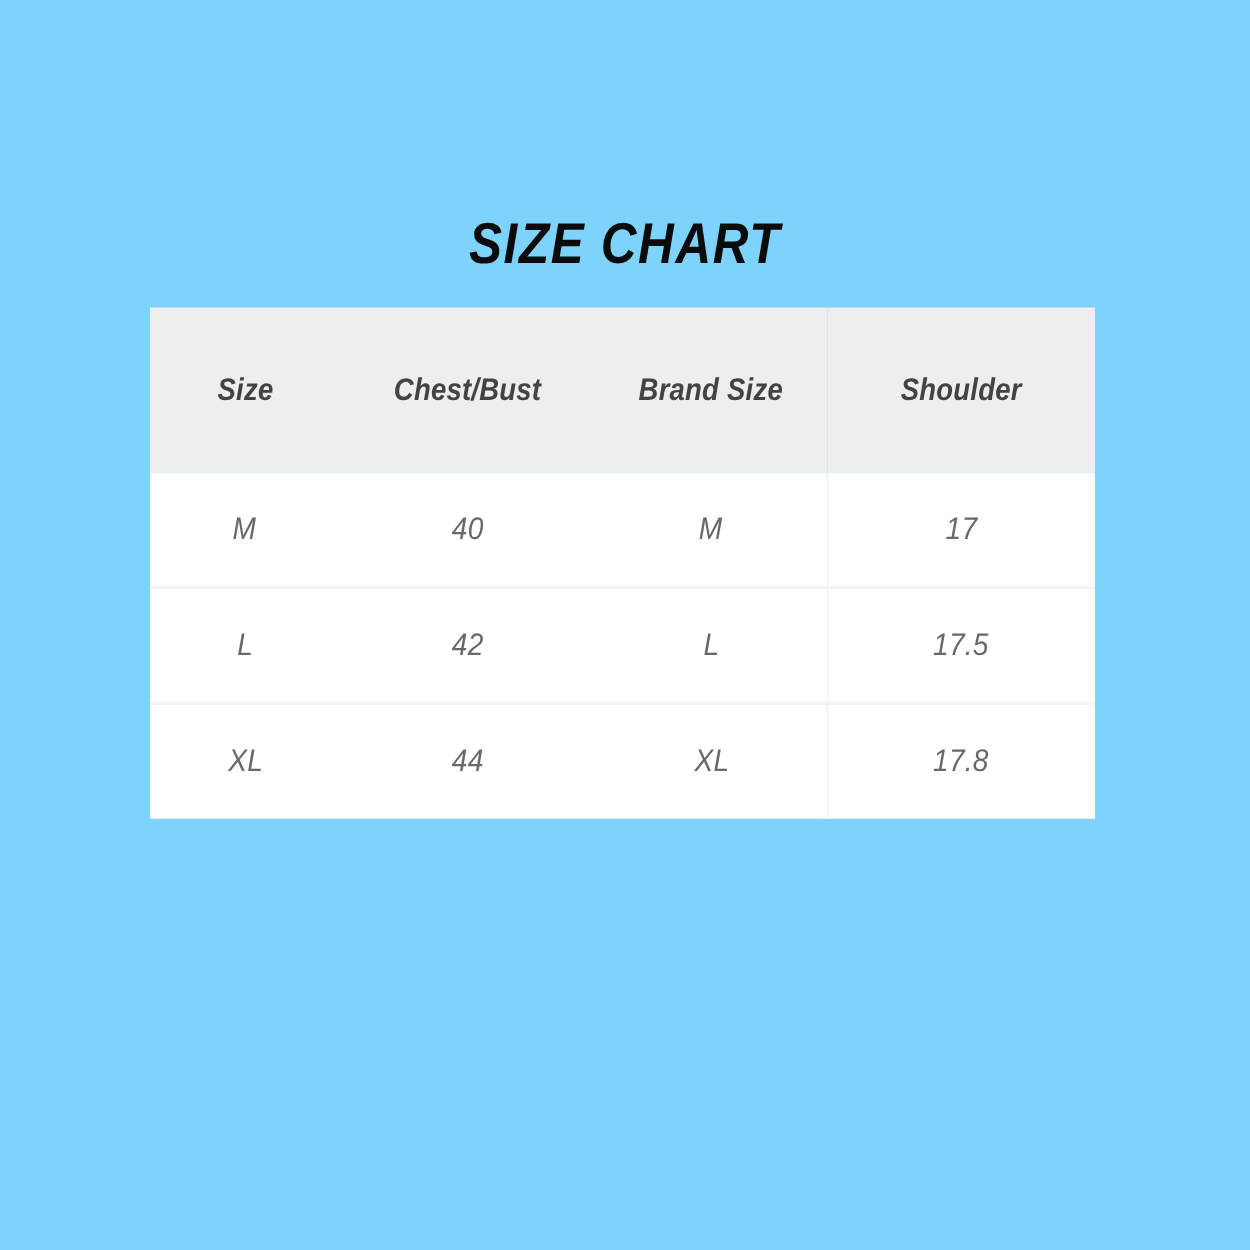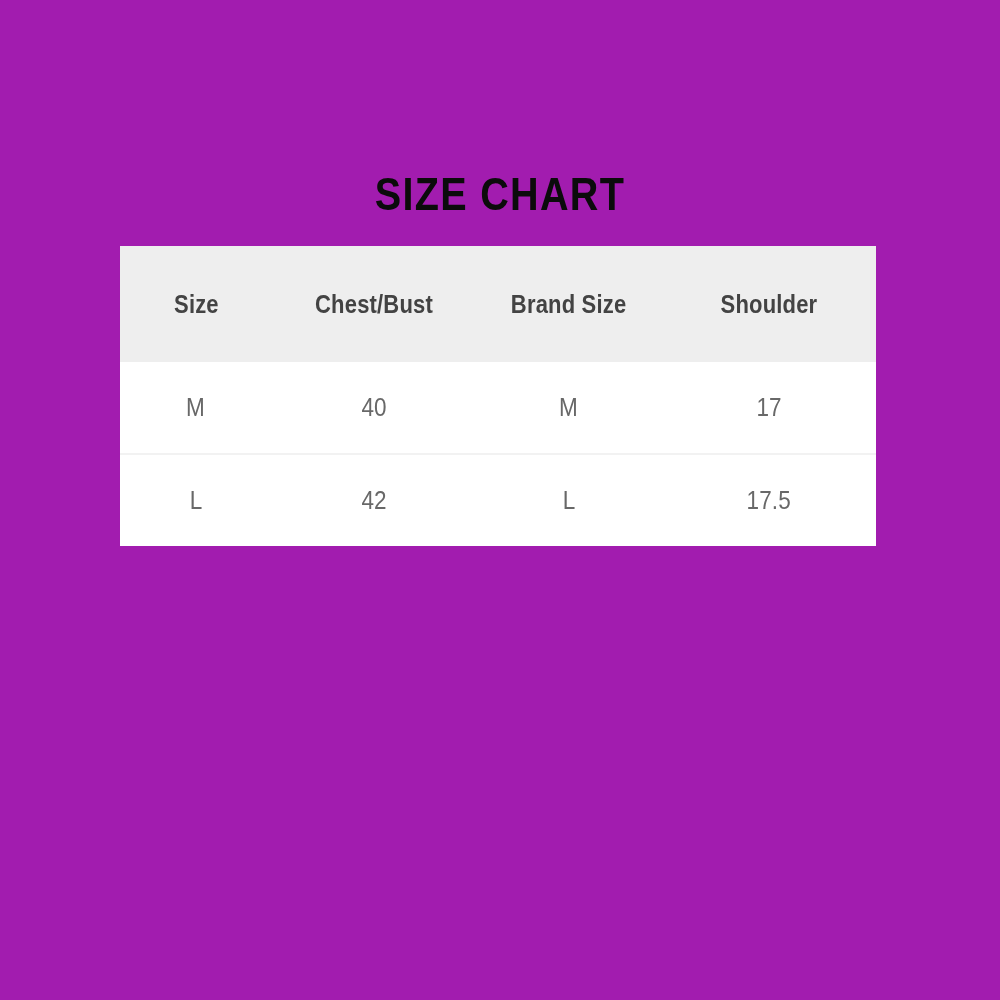--- a/index.html
+++ b/index.html
@@ -11,21 +11,22 @@
     height: 1000px;
     background: #ffffff;
     font-family: "Liberation Sans", sans-serif;
     overflow: hidden;
   }
 
   .page {
     position: relative;
     width: 1000px;
     height: 1000px;
-    background: #a21caf;
+    background: #7dd3fc;
+    font-style: italic;
   }
 
   
   .chart-title {
     position: absolute;
     top: 168px;
     left: 0;
     width: 1000px;
     text-align: center;
     font-family: "Liberation Sans", sans-serif;
@@ -56,21 +57,21 @@
   table.size-table col.col-size       { width: 152px; }
   table.size-table col.col-chest      { width: 204px; }
   table.size-table col.col-brand      { width: 186px; }
   table.size-table col.col-shoulder   { width: 214px; }
 
   thead tr.header-row {
     background: #eeeeee;
   }
 
   thead th {
-    height: 116px;
+    height: 132px;
     padding: 0;
     text-align: center;
     vertical-align: middle;
     font-family: "Liberation Sans", sans-serif;
     font-size: 25px;
     font-weight: bold;
     color: #434343;
     letter-spacing: 0.2px;
     border: none;
   }
@@ -142,17 +143,23 @@
           <td><span class="dcell">40</span></td>
           <td><span class="dcell">M</span></td>
           <td><span class="dcell">17</span></td>
         </tr>
         <tr class="data-row">
           <td><span class="dcell">L</span></td>
           <td><span class="dcell">42</span></td>
           <td><span class="dcell">L</span></td>
           <td><span class="dcell">17.5</span></td>
         </tr>
+        <tr class="data-row">
+          <td><span class="dcell">XL</span></td>
+          <td><span class="dcell">44</span></td>
+          <td><span class="dcell">XL</span></td>
+          <td><span class="dcell">17.8</span></td>
+        </tr>
       </tbody>
     </table>
   </div>
 
 </div>
 
 </body></html>

